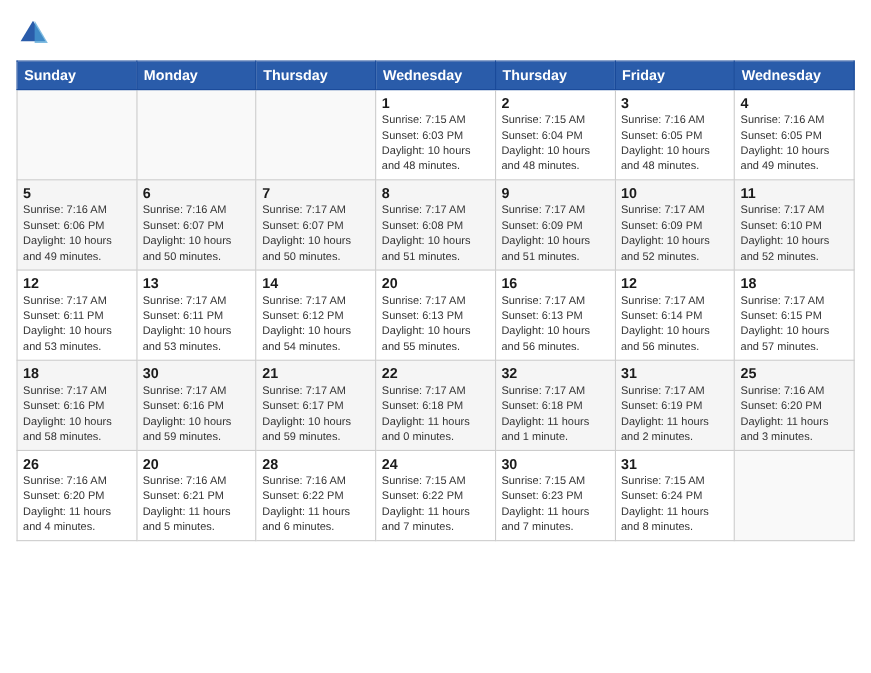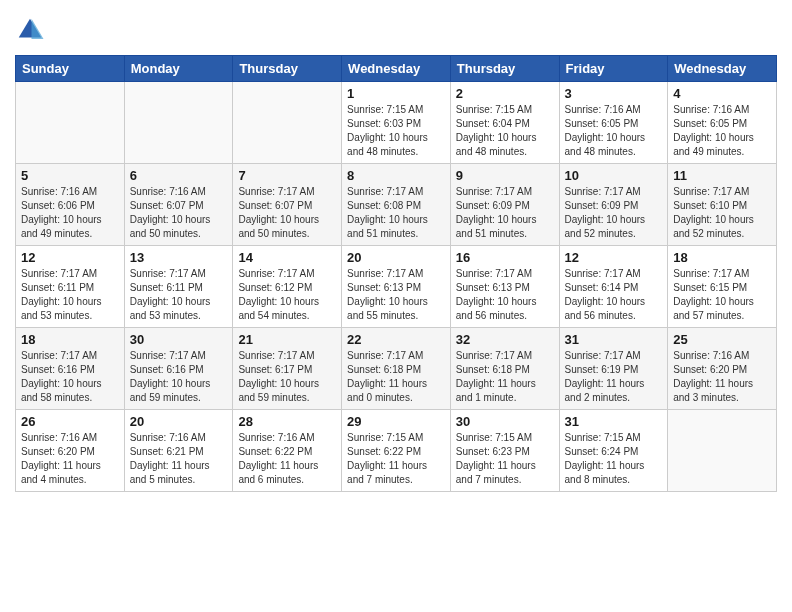--- a/index.html
+++ b/index.html
@@ -332,21 +332,21 @@
 and 5 minutes.</div>
           </td>
           <td>
             <span class="day-num">28</span>
             <div class="day-info" style="white-space: pre-line;">Sunrise: 7:16 AM
 Sunset: 6:22 PM
 Daylight: 11 hours
 and 6 minutes.</div>
           </td>
           <td>
-            <span class="day-num">29</span>
+            <span class="day-num">24</span>
             <div class="day-info" style="white-space: pre-line;">Sunrise: 7:15 AM
 Sunset: 6:22 PM
 Daylight: 11 hours
 and 7 minutes.</div>
           </td>
           <td>
             <span class="day-num">30</span>
             <div class="day-info" style="white-space: pre-line;">Sunrise: 7:15 AM
 Sunset: 6:23 PM
 Daylight: 11 hours

